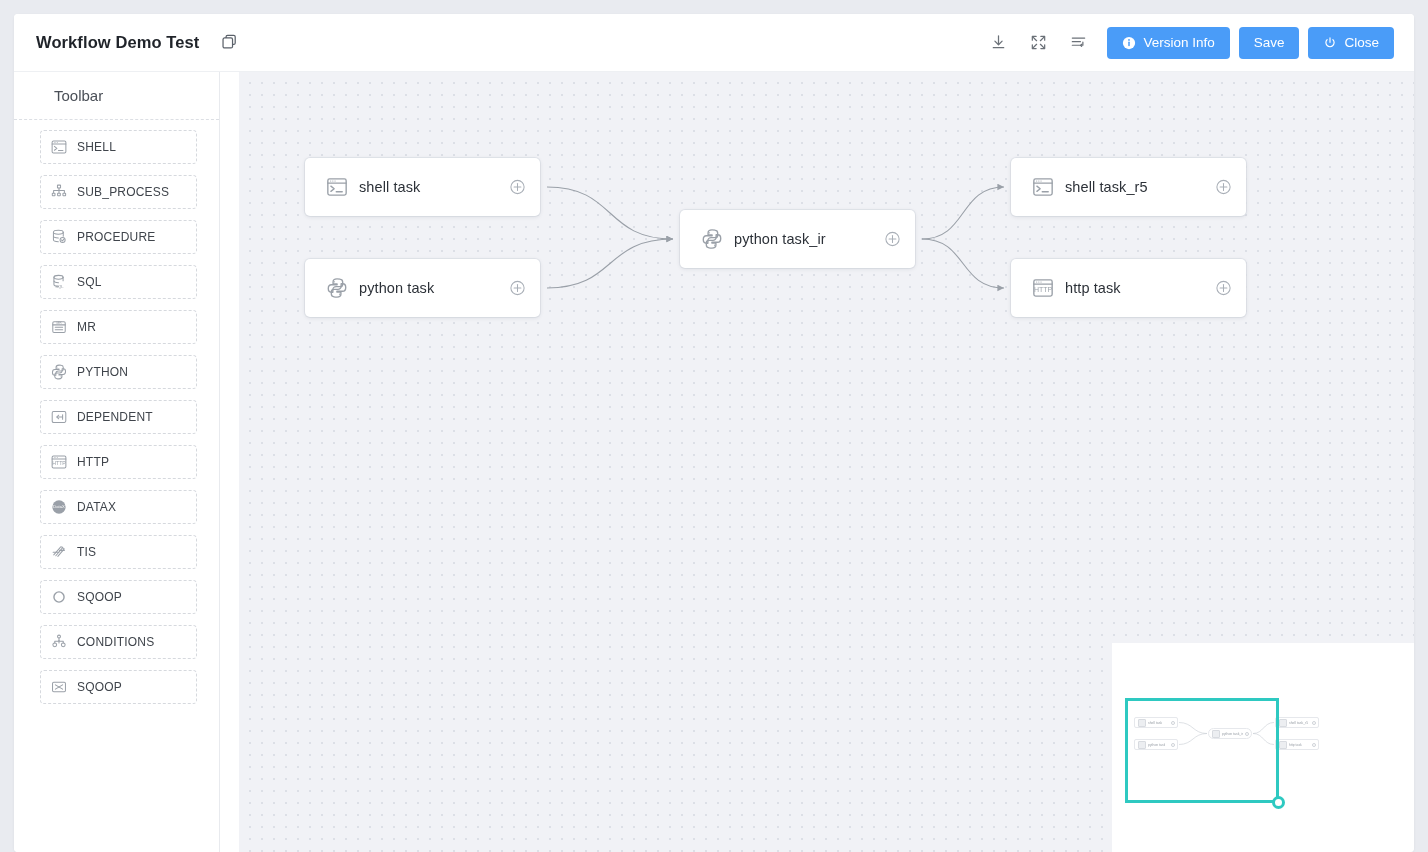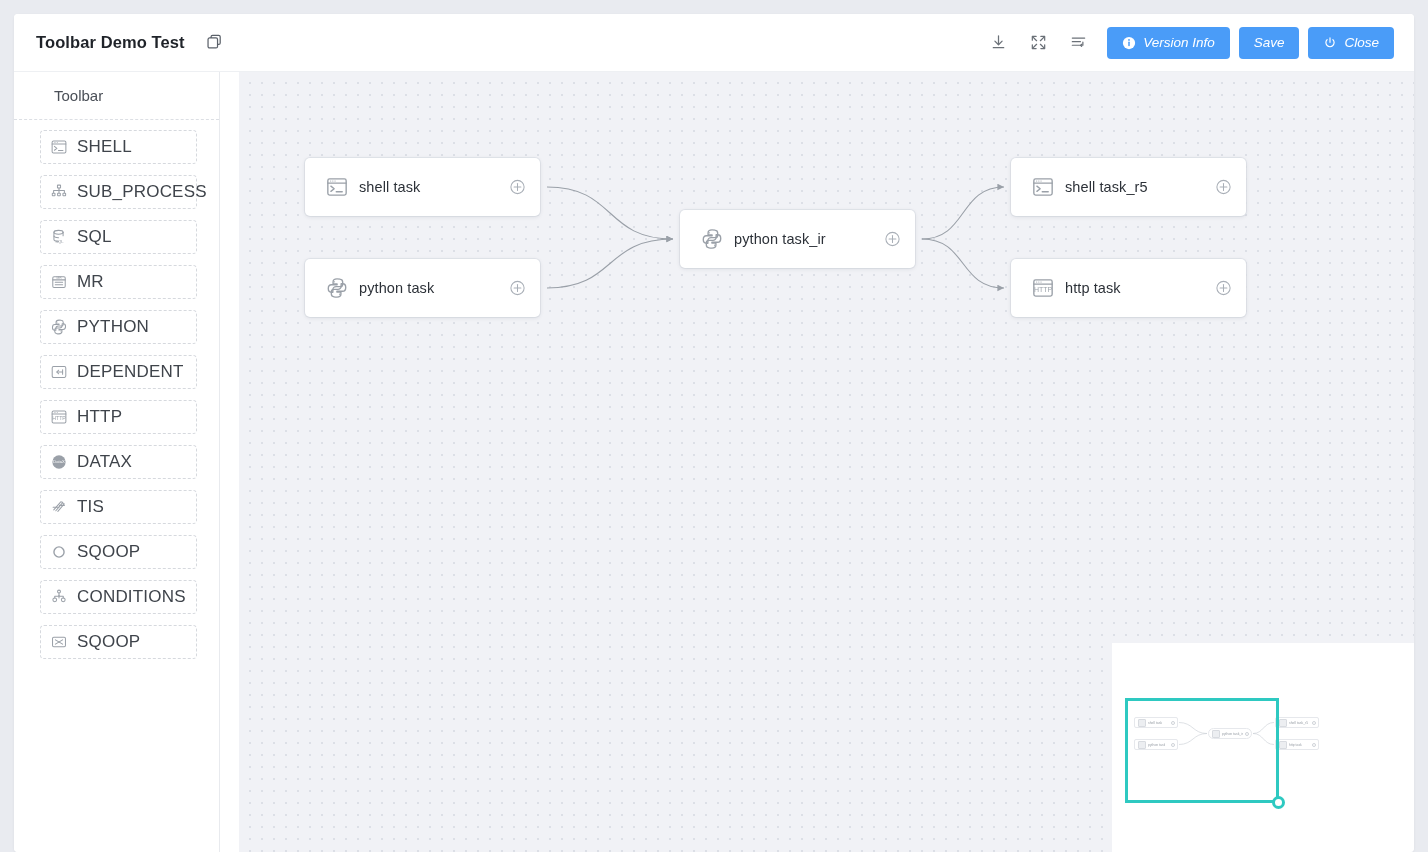--- a/index.html
+++ b/index.html
@@ -54,21 +54,20 @@
     background: #4a9cf8;
     color: #fff;
     font-size: 13.5px;
     display: flex; align-items: center; justify-content: center;
     gap: 7px;
     padding: 0 15px;
     margin-left: 9px;
     cursor: pointer;
     white-space: nowrap;
     user-select: none;
-    font-style: italic;
   }
   .btn:first-of-type { margin-left: 24px; }
   .btn-icon { display: flex; align-items: center; }
 
   
   .sidebar {
     position: absolute; left: 0; top: 58px;
     width: 206px; height: 780px;
     background: #ffffff;
     border-right: 1px solid #e8eaee;
@@ -90,21 +89,21 @@
     display: flex; align-items: center;
     cursor: move;
     background: #fff;
   }
   .tool-ico {
     width: 36px; min-width: 36px;
     display: flex; align-items: center; justify-content: center;
     color: #9aa0a8;
   }
   .tool-label {
-    font-size: 17px; color: #3f444b; letter-spacing: .2px;
+    font-size: 12px; color: #3f444b; letter-spacing: .2px;
   }
 
   
   .canvas {
     position: absolute;
     left: 225px; top: 58px;
     width: 1193px; height: 780px;
     background-color: #f1f2f6;
     background-image:
       radial-gradient(circle, #dcdfe6 1px, transparent 1.2px);
@@ -196,21 +195,21 @@
     border-radius: 50%;
   }
   .mini-node.round { border-radius: 8px; }
 </style>
 </head>
 <body>
 
 <div id="app">
 
   <div class="header">
-    <div class="title">Toolbar Demo Test</div>
+    <div class="title">Workflow Demo Test</div>
 
     <div class="copy-icon">
       <svg width="19" height="19" viewBox="0 0 20 20" fill="none" stroke="#5a6069" stroke-width="1.3">
         <rect x="3.2" y="5.2" width="10" height="10.5" rx="1.6"></rect>
         <path d="M6.4 5.2V4.0a1.6 1.6 0 0 1 1.6-1.6h6.4a1.6 1.6 0 0 1 1.6 1.6v6.4a1.6 1.6 0 0 1-1.6 1.6h-1.2"></path>
       </svg>
     </div>
 
     <div class="hdr-right">
 
@@ -297,20 +296,33 @@
               <path d="M11 6v2.6"></path>
               <path d="M4.4 12.1h13.2v-3.5H4.4z" stroke="none" fill="none"></path>
               <path d="M4.4 11.6V9.3h13.2v2.3"></path>
               <path d="M11 8.6v3"></path>
               <rect x="2.8" y="12.4" width="3.3" height="3.2" rx="0.5"></rect>
               <rect x="9.3" y="12.4" width="3.3" height="3.2" rx="0.5"></rect>
               <rect x="15.8" y="12.4" width="3.3" height="3.2" rx="0.5"></rect>
             </svg>
           </span>
           <span class="tool-label">SUB_PROCESS</span>
+        </div>
+        <div class="tool-item">
+          <span class="tool-ico">
+            <svg width="18" height="18" viewBox="0 0 22 22" fill="none" stroke="#9aa0a8" stroke-width="1.25" stroke-linecap="round" stroke-linejoin="round">
+              <ellipse cx="10.2" cy="5.2" rx="6" ry="2.4"></ellipse>
+              <path d="M4.2 5.2v4.6c0 1.3 2.7 2.4 6 2.4"></path>
+              <path d="M4.2 9.8v4.6c0 1.3 2.7 2.4 6 2.4"></path>
+              <path d="M16.2 5.2v5"></path>
+              <circle cx="15.4" cy="14.6" r="3.1"></circle>
+              <path d="M14 14.6l1.1 1.1 2-2.2"></path>
+            </svg>
+          </span>
+          <span class="tool-label">PROCEDURE</span>
         </div>
         <div class="tool-item">
           <span class="tool-ico">
             <svg width="18" height="18" viewBox="0 0 22 22" fill="none" stroke="#9aa0a8" stroke-width="1.25" stroke-linecap="round" stroke-linejoin="round">
               <ellipse cx="10.4" cy="5.2" rx="5.6" ry="2.3"></ellipse>
               <path d="M4.8 5.2v4.4c0 1.3 2.5 2.3 5.6 2.3"></path>
               <path d="M16 5.2v4.4"></path>
               <path d="M4.8 9.8v4.3c0 1.2 2.5 2.2 5.6 2.2"></path>
               <text x="11.6" y="18.4" font-size="5.2" font-family="Liberation Sans, sans-serif" text-anchor="middle" fill="#9aa0a8" stroke="none">SQL</text>
             </svg>

